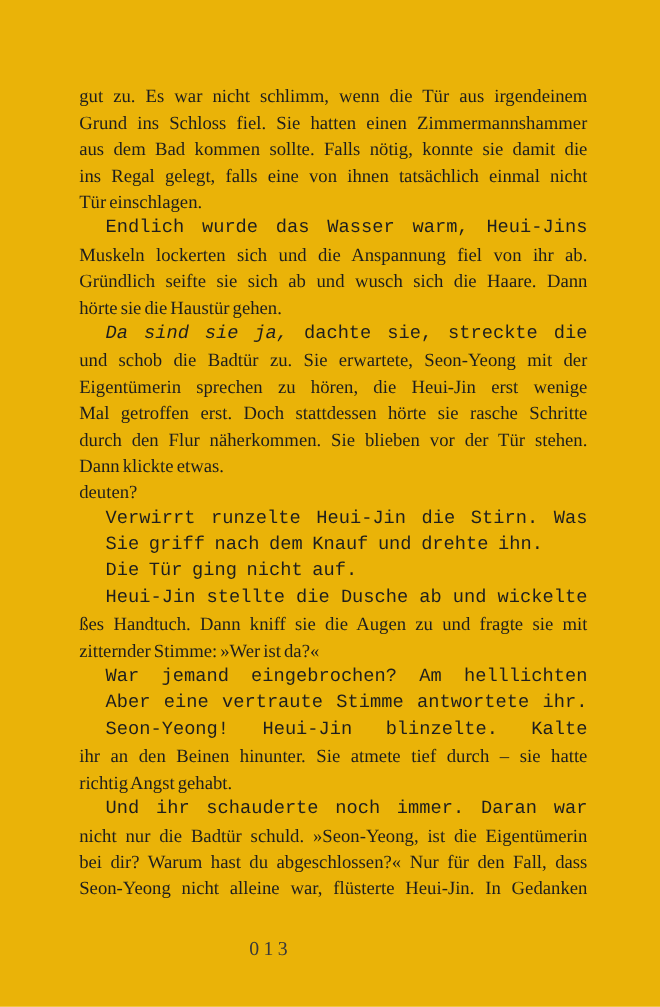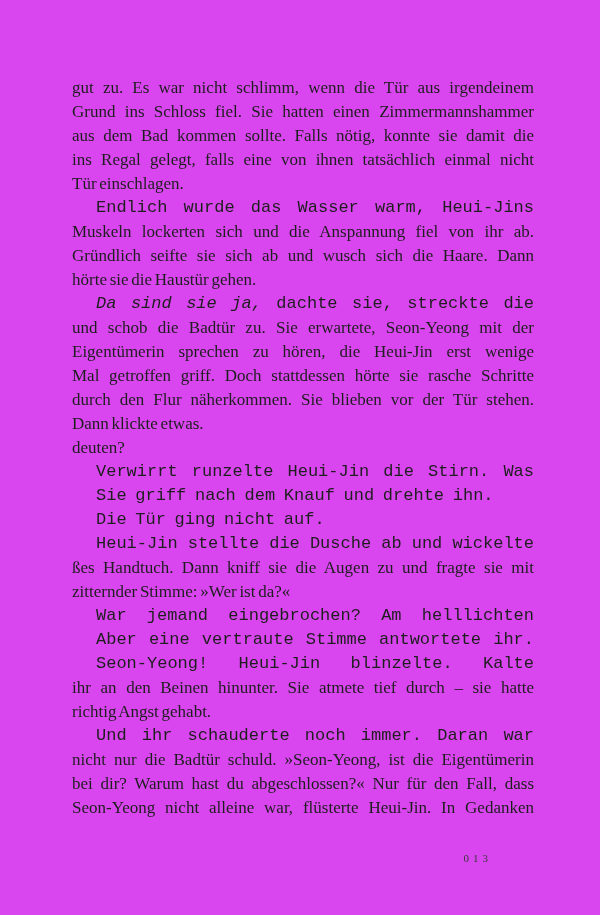--- a/index.html
+++ b/index.html
@@ -4,21 +4,21 @@
 <style>
   html, body { margin: 0; padding: 0; }
   body {
     width: 600px; height: 915px;
     background: #ffffff;
     font-family: "Liberation Serif", serif;
   }
   .page {
     position: relative;
     width: 600px; height: 915px;
-    background: #d946ef;
+    background: #eab308;
     overflow: hidden;
   }
   .text-block {
     position: absolute;
     left: 72px; top: 76px;
     width: 462px;
     color: #1e1e1e;
     font-size: 17px;
     line-height: 24px;
   }
@@ -29,22 +29,22 @@
     text-align: justify;
     word-spacing: -1.5px;
   }
   .line.j { text-align-last: justify; }
   .line.indent { text-indent: 24px; font-family: Liberation Mono, monospace; }
   .line em { font-style: italic; }
   .page-number {
     position: absolute;
     top: 852px; left: 0;
     width: 492px;
-    text-align: right;
-    font-size: 11px;
+    text-align: center;
+    font-size: 18px;
     letter-spacing: 4px;
     color: #3a3a3a;
   }
 </style>
 </head>
 <body>
 
 <div class="page">
   <div class="text-block">
       <div class="para">
@@ -57,21 +57,21 @@
       <div class="para">
         <div class="line j indent"><span>Endlich wurde das Wasser warm, Heui-Jins verkrampfte</span></div>
         <div class="line j"><span>Muskeln lockerten sich und die Anspannung fiel von ihr ab.</span></div>
         <div class="line j"><span>Gründlich seifte sie sich ab und wusch sich die Haare. Dann</span></div>
         <div class="line"><span>hörte sie die Haustür gehen.</span></div>
       </div>
       <div class="para">
         <div class="line j indent"><em>Da sind sie ja,</em><span> dachte sie, streckte die Hand aus der Dusche</span></div>
         <div class="line j"><span>und schob die Badtür zu. Sie erwartete, Seon-Yeong mit der</span></div>
         <div class="line j"><span>Eigentümerin sprechen zu hören, die Heui-Jin erst wenige</span></div>
-        <div class="line j"><span>Mal getroffen griff. Doch stattdessen hörte sie rasche Schritte</span></div>
+        <div class="line j"><span>Mal getroffen erst. Doch stattdessen hörte sie rasche Schritte</span></div>
         <div class="line j"><span>durch den Flur näherkommen. Sie blieben vor der Tür stehen.</span></div>
         <div class="line"><span>Dann klickte etwas.</span></div>
       </div>
       <div class="para">
         <div class="line"><span>deuten?</span></div>
         <div class="line j indent"><span>Verwirrt runzelte Heui-Jin die Stirn. Was hatte das zu be-</span></div>
       </div>
       <div class="para">
         <div class="line indent"><span>Sie griff nach dem Knauf und drehte ihn.</span></div>
       </div>

